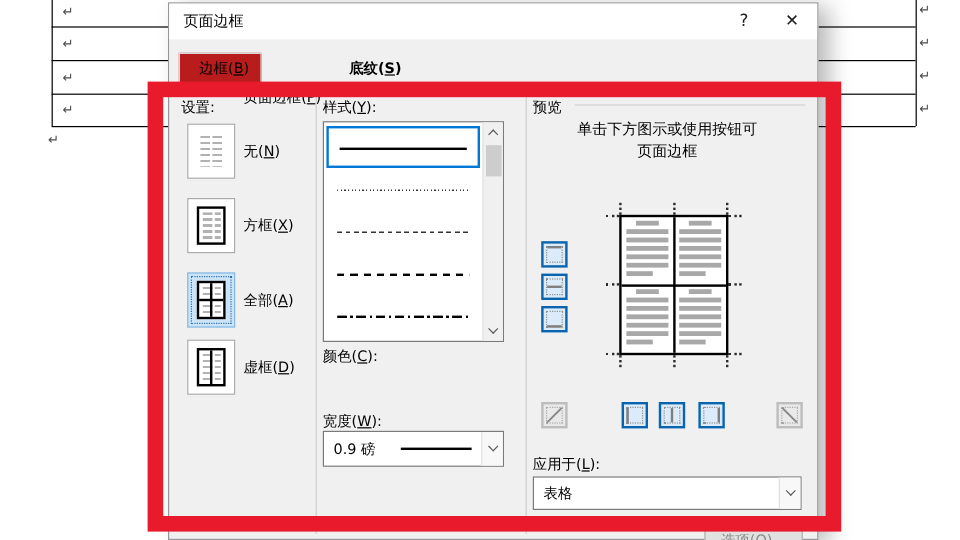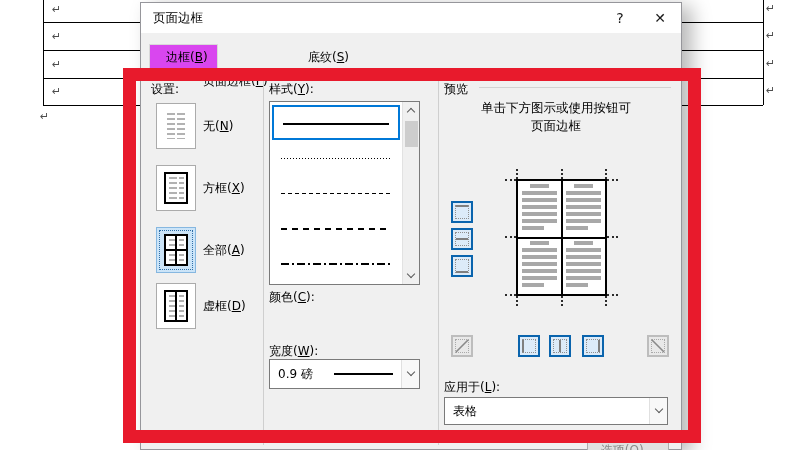--- a/index.html
+++ b/index.html
@@ -22,21 +22,21 @@
     box-shadow:10px 4px 18px rgba(0,0,0,.28);
   }
   .titlebar { position:absolute; left:0; top:0; right:0; height:30px; background:#fff; }
   .title-text { position:absolute; left:12px; top:0; line-height:30px; font-size:12.5px; }
   .cap-btn { position:absolute; top:0; width:34px; height:30px; text-align:center; line-height:30px; font-size:14px; color:#1a1a1a; cursor:default; }
   .cap-help { right:44px; }
   .cap-close { right:4px; }
 
   .tabstrip { position:absolute; left:0; top:30px; right:0; height:37px; background:#f0f0f0; border-bottom:1px solid #dcdcdc; }
   .tab { position:absolute; top:11px; height:26px; padding:0 9px; line-height:24px; background:#f0f0f0; border:1px solid #f0f0f0; }
-  .tab.active { background:#d946ef; border:1px solid #d9d9d9; border-bottom:1px solid #fff; height:27px; z-index:2;padding-left:16px; }
+  .tab.active { background:#b91c1c; border:1px solid #d9d9d9; border-bottom:1px solid #fff; height:27px; z-index:2;padding-left:16px; }
 
   .vsep { position:absolute; width:1px; background:#cfcfcf; top:76px; bottom:4px; }
   .field-label { position:absolute; white-space:nowrap; }
 
   
   .opt { position:absolute; left:10px; width:112px; height:50px; }
   .opt-iconbox { position:absolute; left:5px; top:0; width:40px; height:46px; background:#fff; border:1px solid #ababab; }
   .opt.selected .opt-iconbox { background:#cbe4f8; border:1px solid #86b7e0; outline:1px dotted #2f6fa8; outline-offset:-4px; }
   .opt-label { position:absolute; left:52px; top:0; height:46px; line-height:46px; white-space:nowrap; }
   .mini-doc { position:absolute; left:7px; top:6px; width:24px; height:32px; background:#fff; }
@@ -150,21 +150,21 @@
       <span class="cap-btn cap-close">✕</span>
     </div>
 
     <div class="tabstrip">
       <div class="tab active" style="left:8px;">
         <span>边框(</span><u>B</u><span>)</span>
       </div>
       <div class="tab" style="left:52px;margin-top:24px;">
         <span>页面边框(</span><u>P</u><span>)</span>
       </div>
-      <div class="tab" style="left:157px;">
+      <div class="tab" style="left:140px;font-weight:bold;">
         <span>底纹(</span><u>S</u><span>)</span>
       </div>
     </div>
 
     <div class="vsep" style="left:122px;"></div>
     <div class="vsep" style="left:297px;"></div>
 
     <span class="field-label" style="left:10px;top:78px;">设置:</span>
 
     <div class="opt" style="top:100px;">

